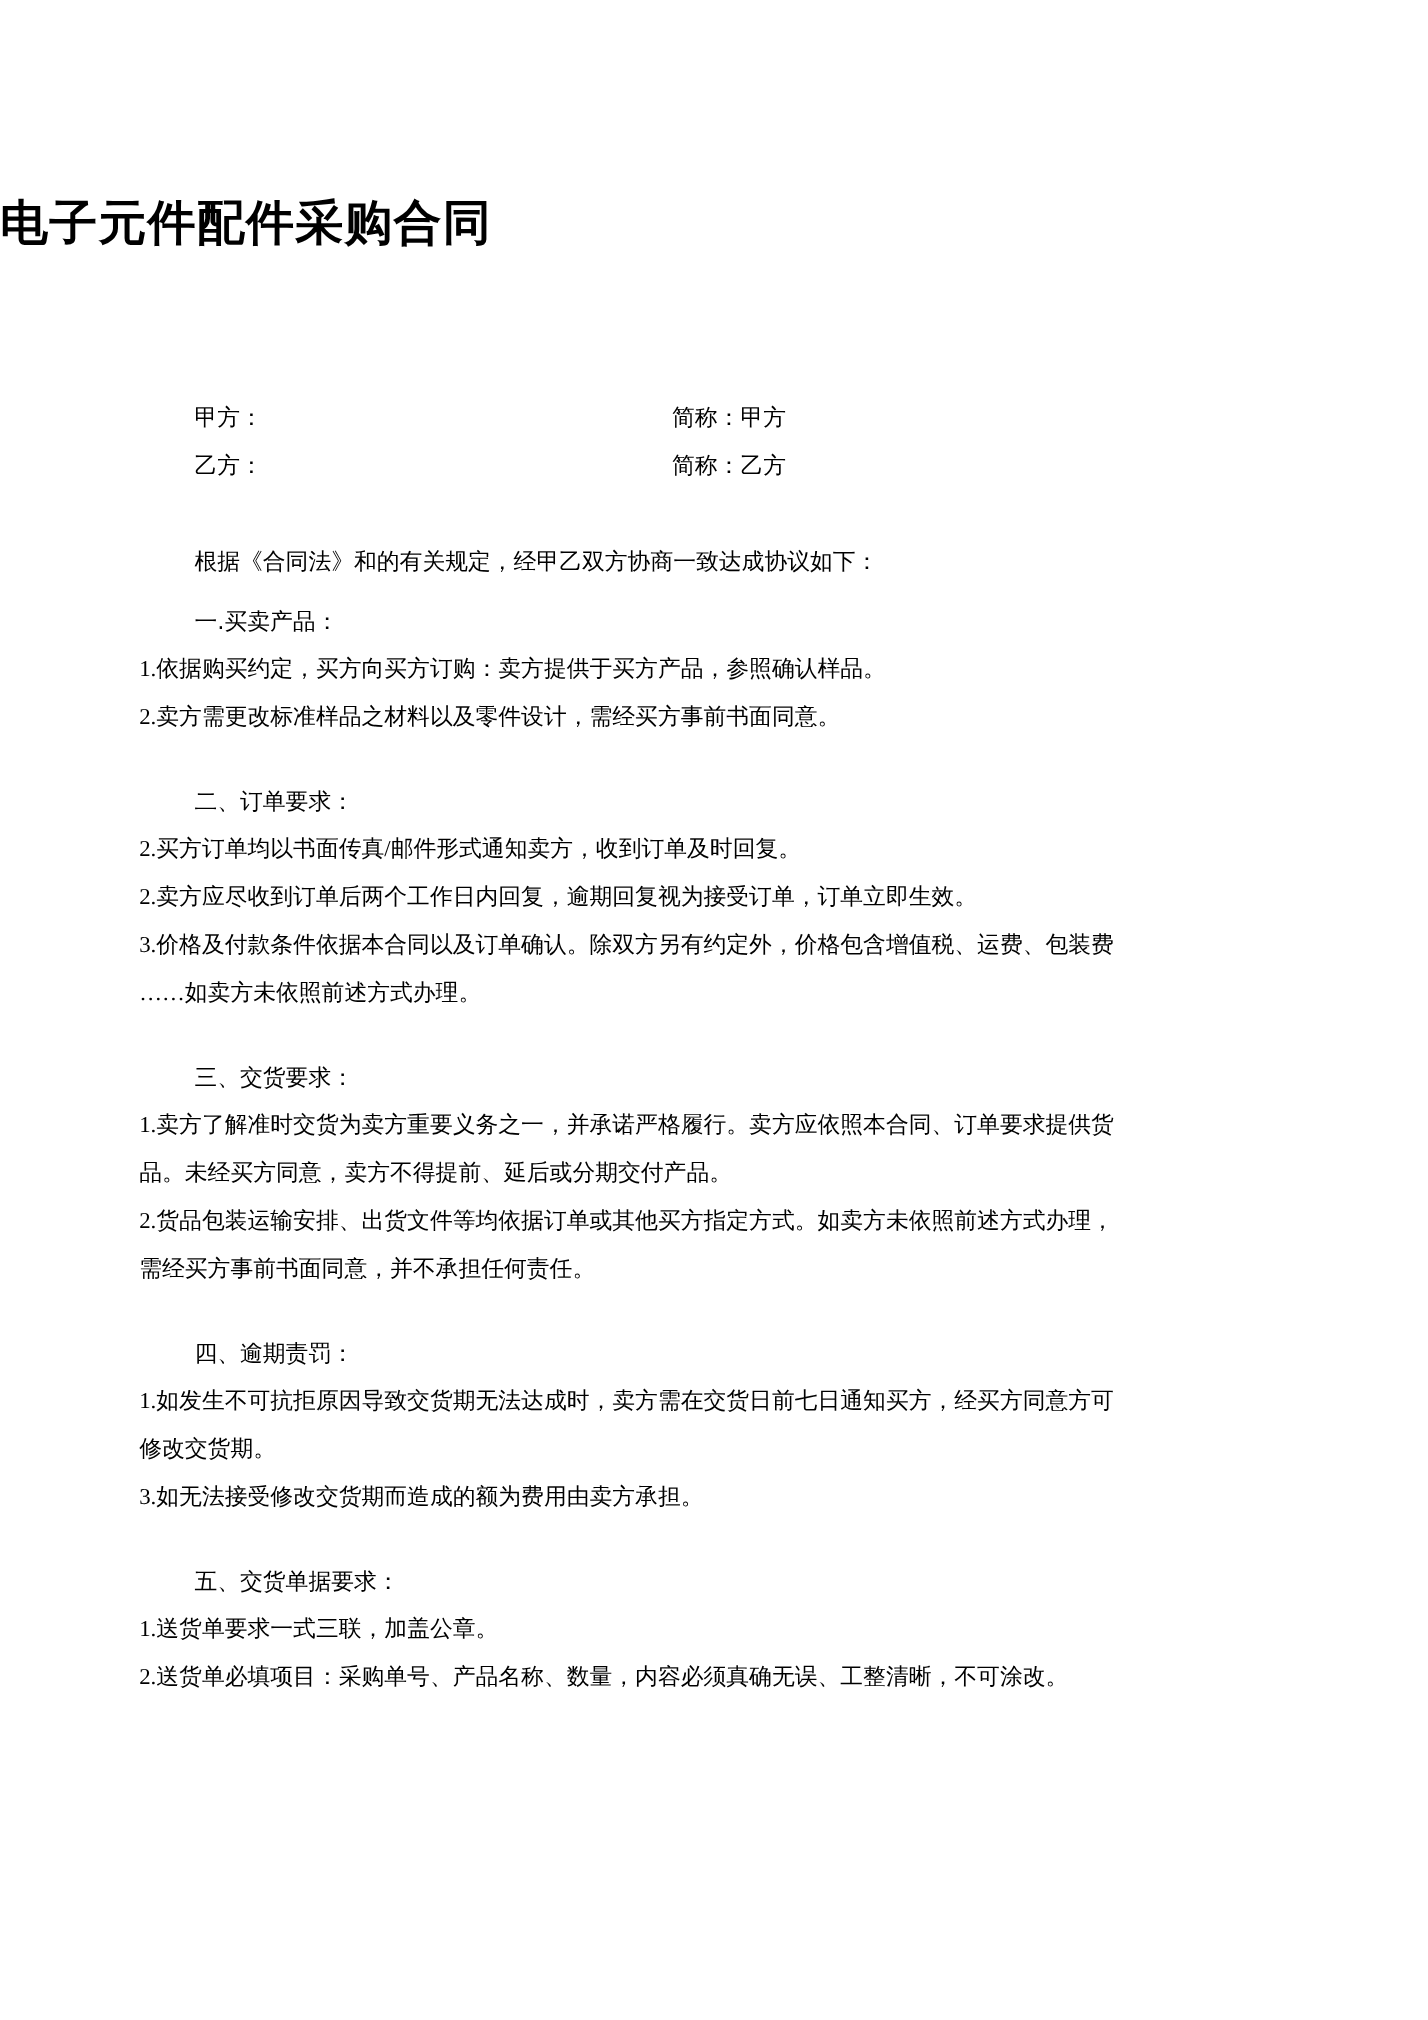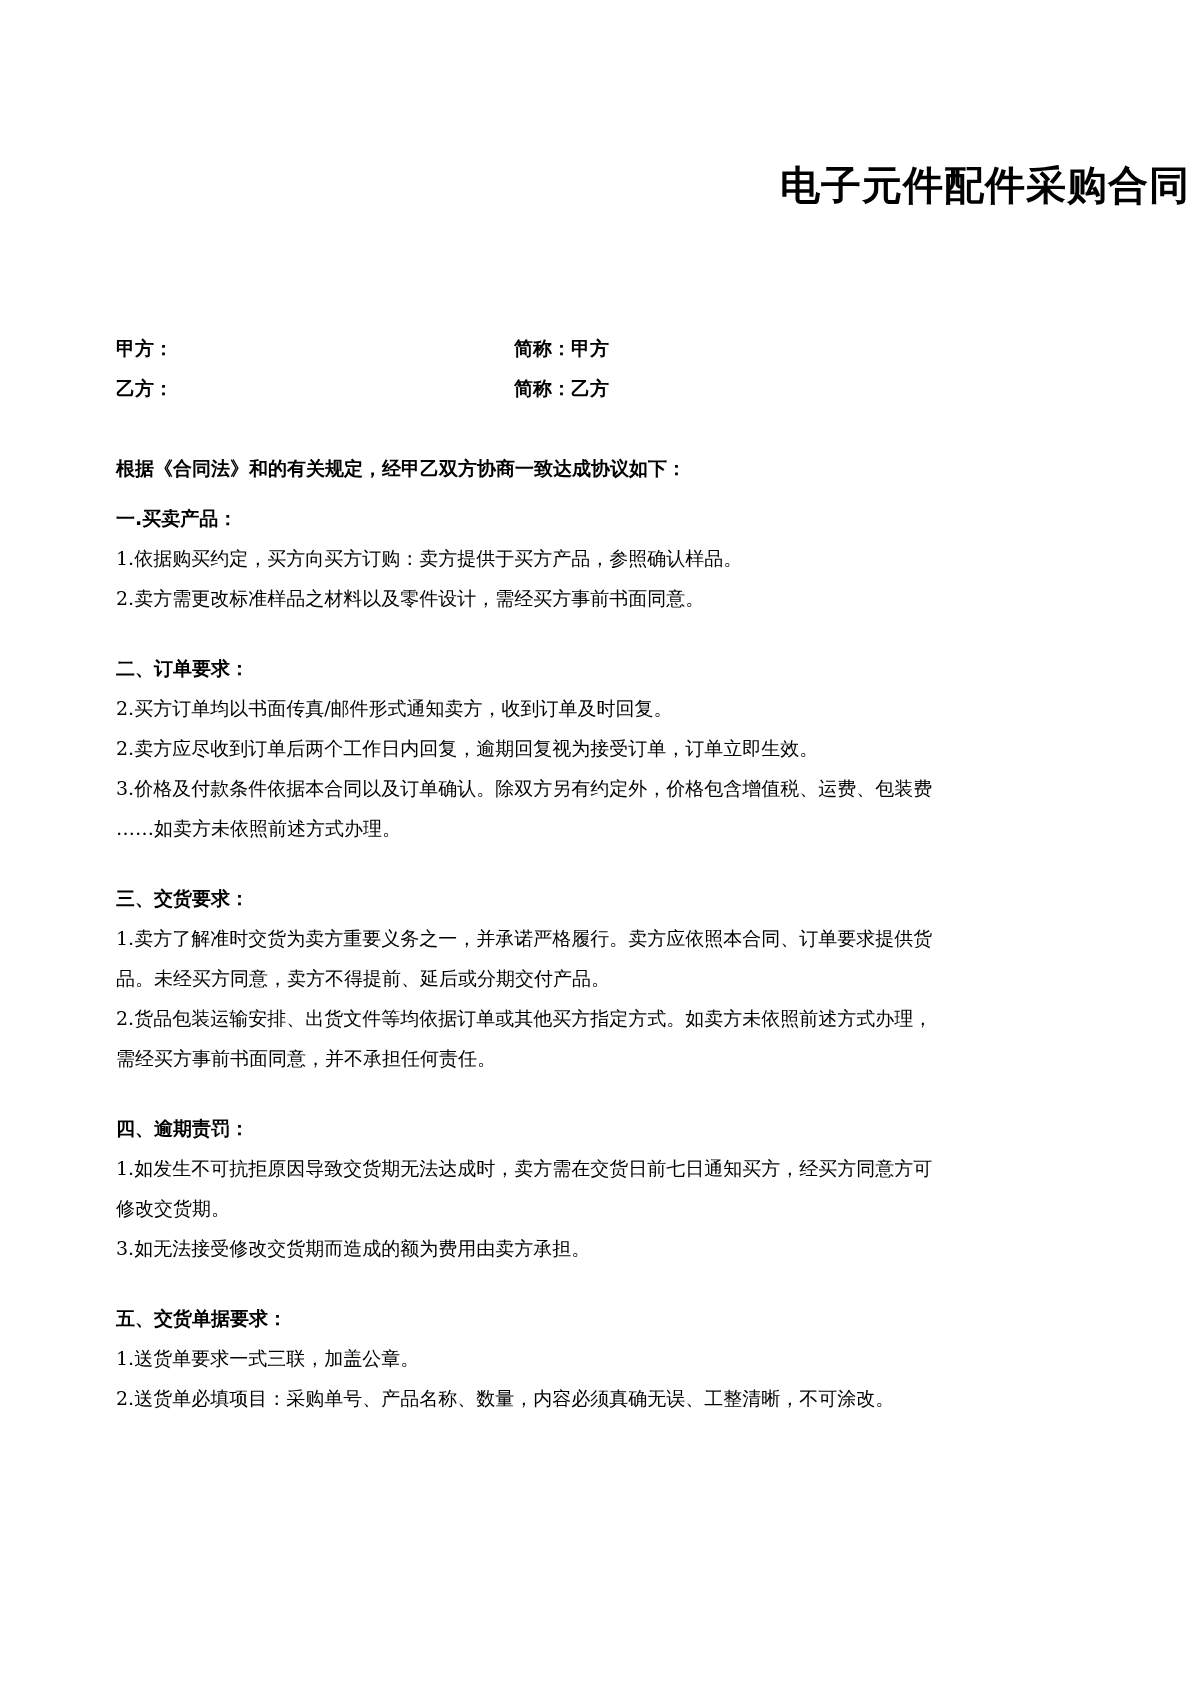--- a/index.html
+++ b/index.html
@@ -3,29 +3,30 @@
 <meta charset="utf-8">
 <style>
   html, body { margin: 0; padding: 0; background: #ffffff; }
   body {
     width: 1190px; height: 1683px; position: relative; overflow: hidden;
     font-family: "DejaVu Serif", "Liberation Serif", serif;
     color: #000000;
   }
   .title {
     position: absolute; left: 0; top: 158px; width: 1190px;
-    text-align: right; font-size: 40px; font-weight: bold;
+    text-align: left; font-size: 40px; font-weight: bold;
     font-family: "DejaVu Sans", "Liberation Sans", sans-serif;
     letter-spacing: 1px;
   }
   .line {
     position: absolute; left: 116px; font-size: 19px; line-height: 24px;
     white-space: nowrap;
+    font-family: Liberation Serif, serif;
   }
-  .bold { font-weight: bold; font-family: "DejaVu Sans", "Liberation Sans", sans-serif; }
+  .bold { font-weight: normal; font-family: "DejaVu Sans", "Liberation Sans", sans-serif; margin-left: 46px; }
   .col2 { left: 514px; }
 </style>
 </head>
 <body>
 
 <div>
   <div class="title">电子元件配件采购合同</div>
 
   <div class="line bold" style="top:336px">甲方：</div>
   <div class="line bold col2" style="top:336px">简称：甲方</div>

